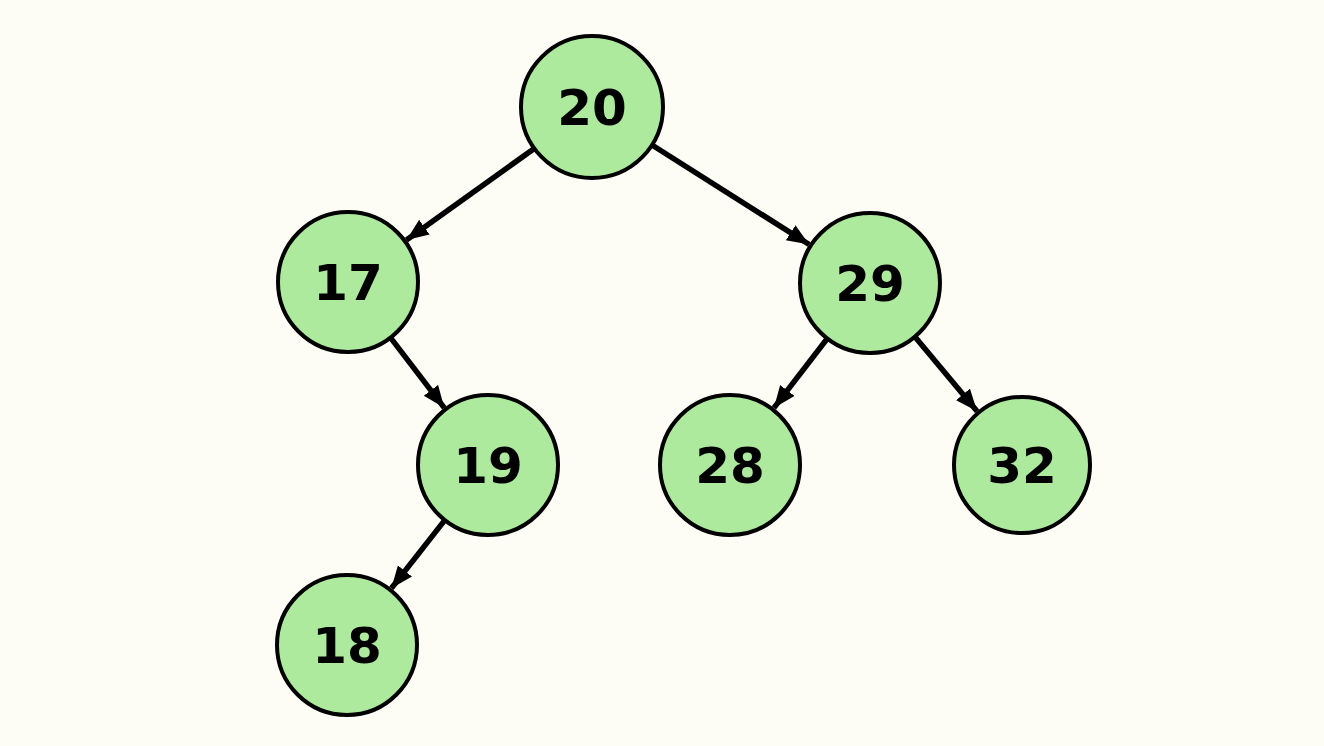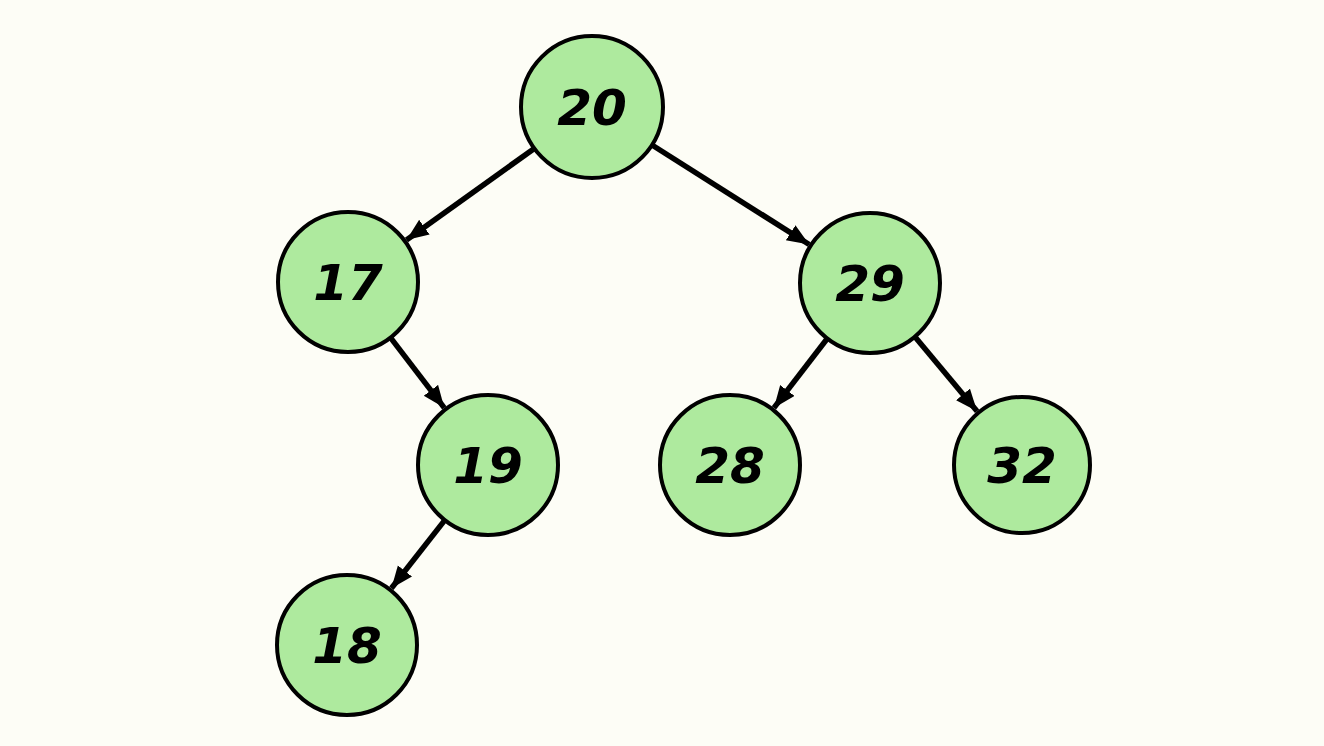--- a/index.html
+++ b/index.html
@@ -10,21 +10,20 @@
     width: 1324px;
     height: 746px;
     overflow: hidden;
     background: #fdfdf6;
     font-family: "DejaVu Sans", "Liberation Sans", sans-serif;
   }
   .diagram-canvas {
     position: relative;
     width: 1204px;
     height: 746px;
-    font-style: italic;
   }
   svg {
     display: block;
   }
   .tree-edge {
     stroke: #000000;
     stroke-width: 5.5;
     fill: none;
   }
   .tree-node-circle {

